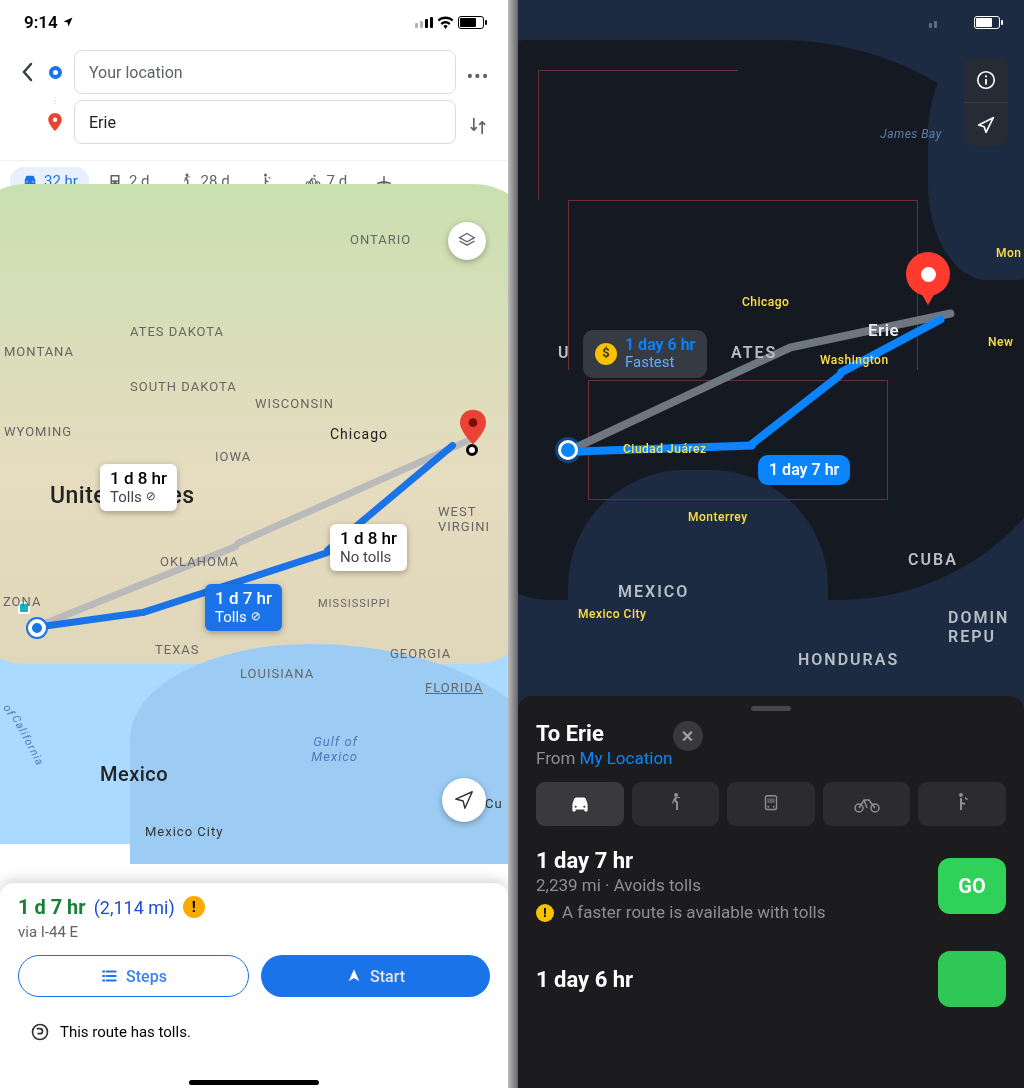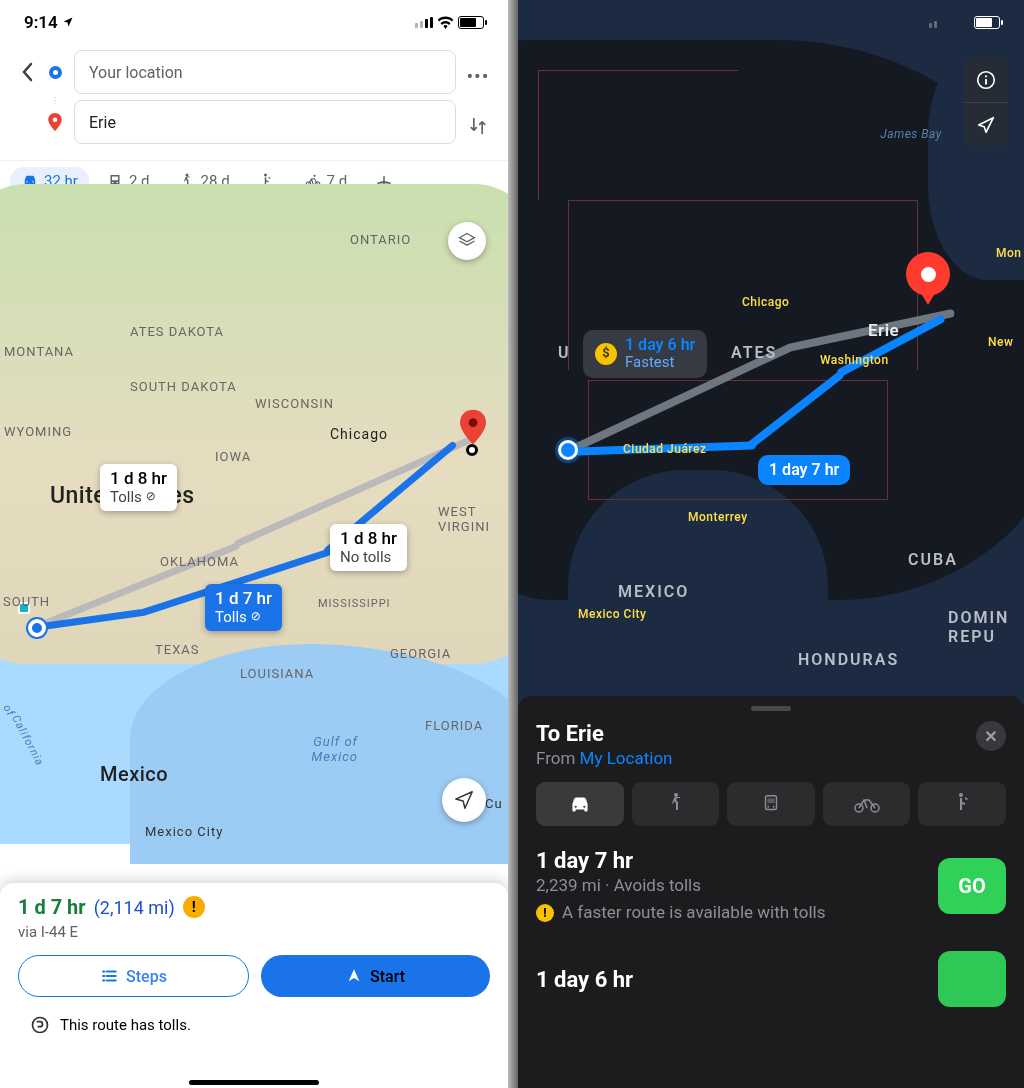--- a/index.html
+++ b/index.html
@@ -49,21 +49,21 @@
 
   .gm-result { position:absolute; left:0; right:0; bottom:0; height:205px; background:#fff; box-shadow:0 -4px 12px rgba(0,0,0,0.15); border-radius:14px 14px 0 0; padding:12px 18px; }
   .gm-result-line1 { display:flex; align-items:center; gap:8px; }
   .gm-result-time { font-size:20px; font-weight:700; color:#188038; }
   .gm-result-dist { font-size:18px; color:#1d4ed8; }
   .gm-warn-dot { width:22px; height:22px; border-radius:50%; background:#f9ab00; color:#000; font-weight:700; display:flex; align-items:center; justify-content:center; font-size:15px; }
   .gm-result-via { font-size:15px; color:#5f6368; margin-top:4px; }
   .gm-result-btns { display:flex; gap:12px; margin-top:14px; }
   .gm-btn { flex:1; height:42px; border-radius:21px; display:flex; align-items:center; justify-content:center; gap:8px; font-size:16px; font-weight:500; }
   .gm-btn.outline { border:1.5px solid #1a73e8; color:#3b82f6; background:#fff; }
-  .gm-btn.filled { background:#1a73e8; color:#000000; }
+  .gm-btn.filled { background:#1a73e8; color:#e5e5e5; }
   .gm-home-ind { position:absolute; bottom:3px; left:50%; transform:translateX(-50%); width:130px; height:5px; background:#000; border-radius:3px; }
 
   
   .am-status { height:44px; display:flex; justify-content:space-between; align-items:center; padding:0 24px; font-size:17px; font-weight:600; color:#fff; }
   .am-map { position:absolute; inset:0; background:#1d2b42; }
   .am-land { position:absolute; background:#151a22; }
   .am-land1 { left:-40px; top:40px; width:600px; height:560px; border-radius:8% 50% 40% 12%; }
   .am-water { position:absolute; background:#1d2b42; }
   .am-water.hudson { left:410px; top:40px; width:150px; height:240px; border-radius:40%; }
   .am-water.gulf { left:50px; top:470px; width:260px; height:260px; border-radius:45%; }
@@ -81,21 +81,21 @@
   .am-dollar { width:22px; height:22px; border-radius:50%; background:#f9c100; color:#3a3a00; font-weight:700; display:flex; align-items:center; justify-content:center; font-size:13px; }
   .am-callout.simple { background:#0a84ff; font-weight:600; font-size:16px; padding:6px 11px; }
   .am-pin { position:absolute; width:44px; height:58px; }
   .am-pin-head { width:44px; height:44px; border-radius:50%; background:#ff3b30; display:flex; align-items:center; justify-content:center; }
   .am-pin-head::after { content:''; width:9px; height:9px; border-radius:50%; background:#fff; border:3px solid #fff; }
   .am-pin-tip { width:0; height:0; border-left:7px solid transparent; border-right:7px solid transparent; border-top:12px solid #ff3b30; margin:0 auto; margin-top:-3px; }
   .am-origin { position:absolute; width:20px; height:20px; border-radius:50%; background:#0a84ff; border:3px solid #fff; box-shadow:0 0 0 3px rgba(10,132,255,0.4); }
 
   .am-sheet { position:absolute; left:0; right:0; bottom:0; height:392px; background:#1c1c1e; border-radius:14px 14px 0 0; padding:14px 18px; color:#fff; }
   .am-grab { width:40px; height:5px; background:#48484a; border-radius:3px; margin:-4px auto 10px; }
-  .am-sheet-top { display:flex; align-items:flex-start; justify-content:space-between; }
+  .am-sheet-top { display:flex; align-items:flex-start; justify-content:flex-start; }
   .am-title { font-size:22px; font-weight:700; }
   .am-from { font-size:17px; color:#8e8e93; margin-top:2px; }
   .am-from a { color:#0a84ff; text-decoration:none; }
   .am-close { width:30px; height:30px; border-radius:50%; background:#39393d; display:flex; align-items:center; justify-content:center; color:#9da0a6; font-size:16px; font-weight:700; }
   .am-modes { display:flex; gap:8px; margin-top:14px; }
   .am-mode { flex:1; height:44px; border-radius:9px; background:#2c2c2e; display:flex; align-items:center; justify-content:center; color:#8e8e93; }
   .am-mode.active { background:#3a3a3c; color:#fff; }
   .am-route-item { display:flex; justify-content:space-between; align-items:center; margin-top:22px; }
   .am-route-left { flex:1; }
   .am-route-time { font-size:22px; font-weight:700; }
@@ -241,23 +241,23 @@
     <span class="gm-map-label" style="left:4px;top:220px;">WYOMING</span>
     <span class="gm-map-label" style="left:255px;top:192px;">WISCONSIN</span>
     <span class="gm-map-label" style="left:330px;top:222px;font-size:14px;color:#222;">Chicago</span>
     <span class="gm-map-label" style="left:215px;top:245px;">IOWA</span>
     <span class="gm-map-label big" style="left:50px;top:278px;">United States</span>
     <span class="gm-map-label" style="left:160px;top:350px;">OKLAHOMA</span>
     <span class="gm-map-label" style="left:155px;top:438px;">TEXAS</span>
     <span class="gm-map-label" style="left:240px;top:462px;">LOUISIANA</span>
     <span class="gm-map-label" style="left:318px;top:393px;font-size:11px;">MISSISSIPPI</span>
     <span class="gm-map-label" style="left:390px;top:442px;">GEORGIA</span>
-    <span class="gm-map-label" style="left:425px;top:514px;">FLORIDA</span>
+    <span class="gm-map-label" style="left:425px;top:476px;text-decoration:underline;">FLORIDA</span>
     <span class="gm-map-label" style="left:438px;top:300px;">WEST VIRGINI</span>
-    <span class="gm-map-label" style="left:3px;top:390px;">SOUTH</span>
+    <span class="gm-map-label" style="left:3px;top:390px;">ZONA</span>
     <span class="gm-map-label big" style="left:100px;top:558px;font-size:20px;">Mexico</span>
     <span class="gm-map-label" style="left:145px;top:620px;font-size:13px;color:#333;">Mexico City</span>
     <span class="gm-map-label" style="left:278px;top:530px;color:#4e7ab8;font-style:italic;text-align:right;width:80px;">Gulf of Mexico</span>
     <span class="gm-map-label" style="left:3px;top:500px;color:#4e7ab8;font-style:italic;transform:rotate(60deg);font-size:11px;">of</span>
     <span class="gm-map-label" style="left:0px;top:530px;color:#4e7ab8;font-style:italic;transform:rotate(62deg);font-size:11px;">California</span>
     <span class="gm-map-label" style="left:485px;top:592px;color:#333;">Cu</span>
 
     <div class="gm-route-callout" style="left:100px;top:260px;">
       <div>1 d 8 hr</div>
       <div class="sub">
@@ -303,21 +303,21 @@
           </svg>
         <span>Steps</span>
       </div>
       <div class="gm-btn filled">
         <svg width="16" height="16" viewBox="0 0 24 24">
             <path d="M12 2l8 18-8-5-8 5 8-18z" fill="#fff"></path>
           </svg>
         <span>Start</span>
       </div>
     </div>
-    <div style="display:flex; align-items:center; gap:10px; margin-top:18px; justify-content:flex-start; padding-left:12px;text-align:center;">
+    <div style="display:flex; align-items:center; gap:10px; margin-top:25px; justify-content:flex-start; padding-left:12px;text-align:center;">
       <svg width="20" height="20" viewBox="0 0 24 24">
           <circle cx="12" cy="12" r="9" stroke="#333" stroke-width="2" fill="none"></circle>
           <path d="M8 8h4a3 3 0 010 6H9" stroke="#333" stroke-width="2" fill="none"></path>
         </svg>
       <span style="font-size:15px;">This route has tolls.</span>
     </div>
     <div class="gm-home-ind"></div>
   </div>
 </div>
 

